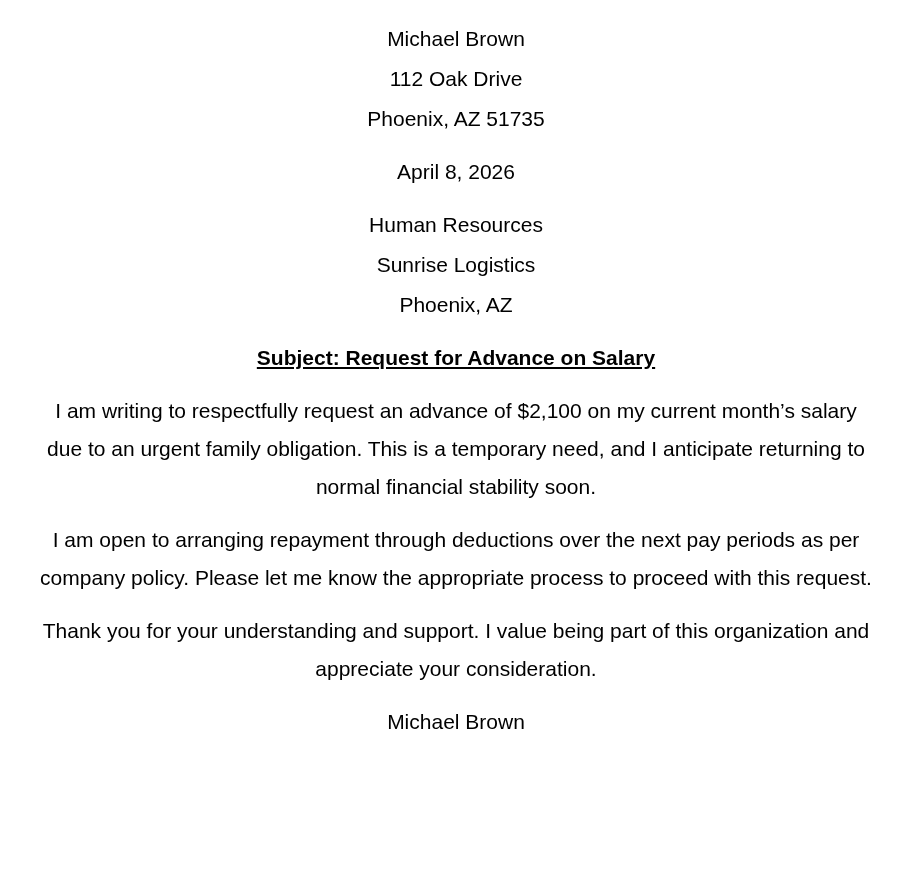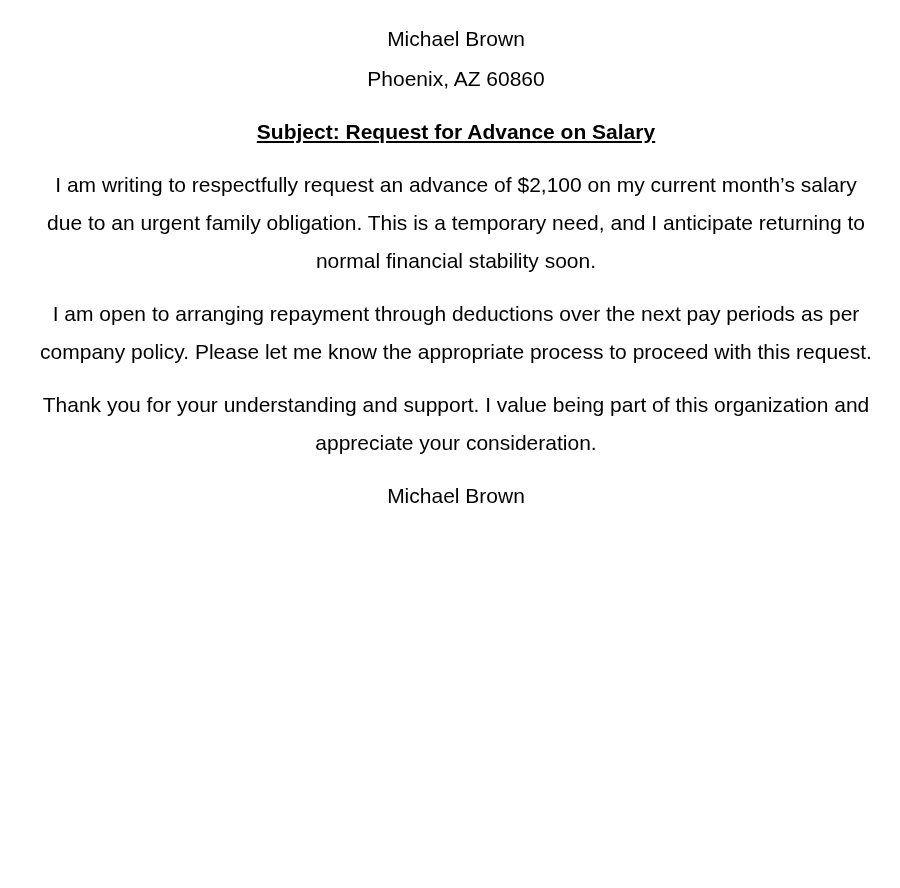--- a/index.html
+++ b/index.html
@@ -23,24 +23,33 @@
   .subject { font-weight: bold; text-decoration: underline; }
   .para { white-space: normal; }
 </style>
 </head>
 <body>
 
 <div class="letter">
 
   <div class="block">
     <div class="line">Michael Brown</div>
-    <div class="line">Phoenix, AZ 60860</div>
+    <div class="line">112 Oak Drive</div>
+    <div class="line">Phoenix, AZ 51735</div>
   </div>
 
+  <div class="block">
+    <div class="line">April 8, 2026</div>
+  </div>
 
+  <div class="block">
+    <div class="line">Human Resources</div>
+    <div class="line">Sunrise Logistics</div>
+    <div class="line">Phoenix, AZ</div>
+  </div>
 
   <div class="block">
     <div class="line subject">Subject: Request for Advance on Salary</div>
   </div>
 
 
   <div class="block para">I am writing to respectfully request an advance of $2,100 on my current month’s salary due to an urgent family obligation. This is a temporary need, and I anticipate returning to normal financial stability soon.</div>
 
   <div class="block para">I am open to arranging repayment through deductions over the next pay periods as per company policy. Please let me know the appropriate process to proceed with this request.</div>
 

